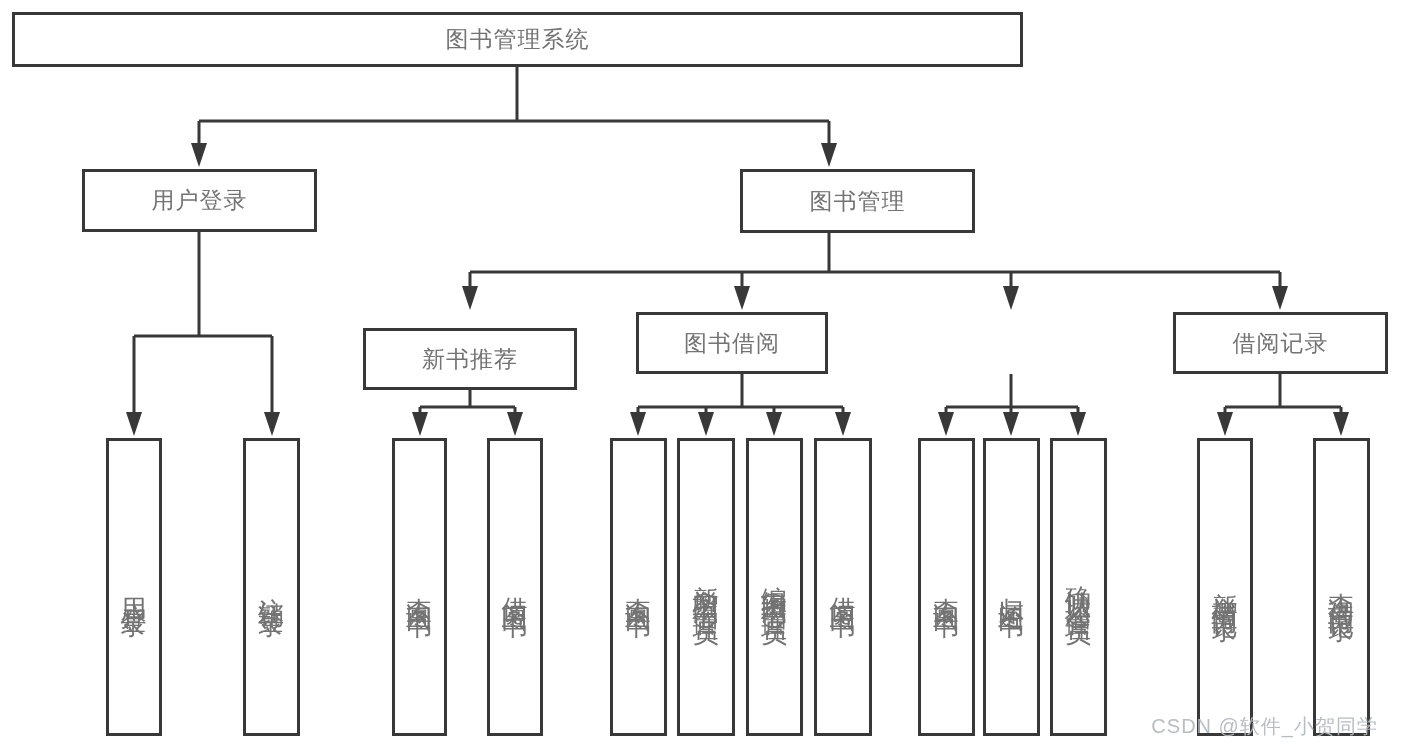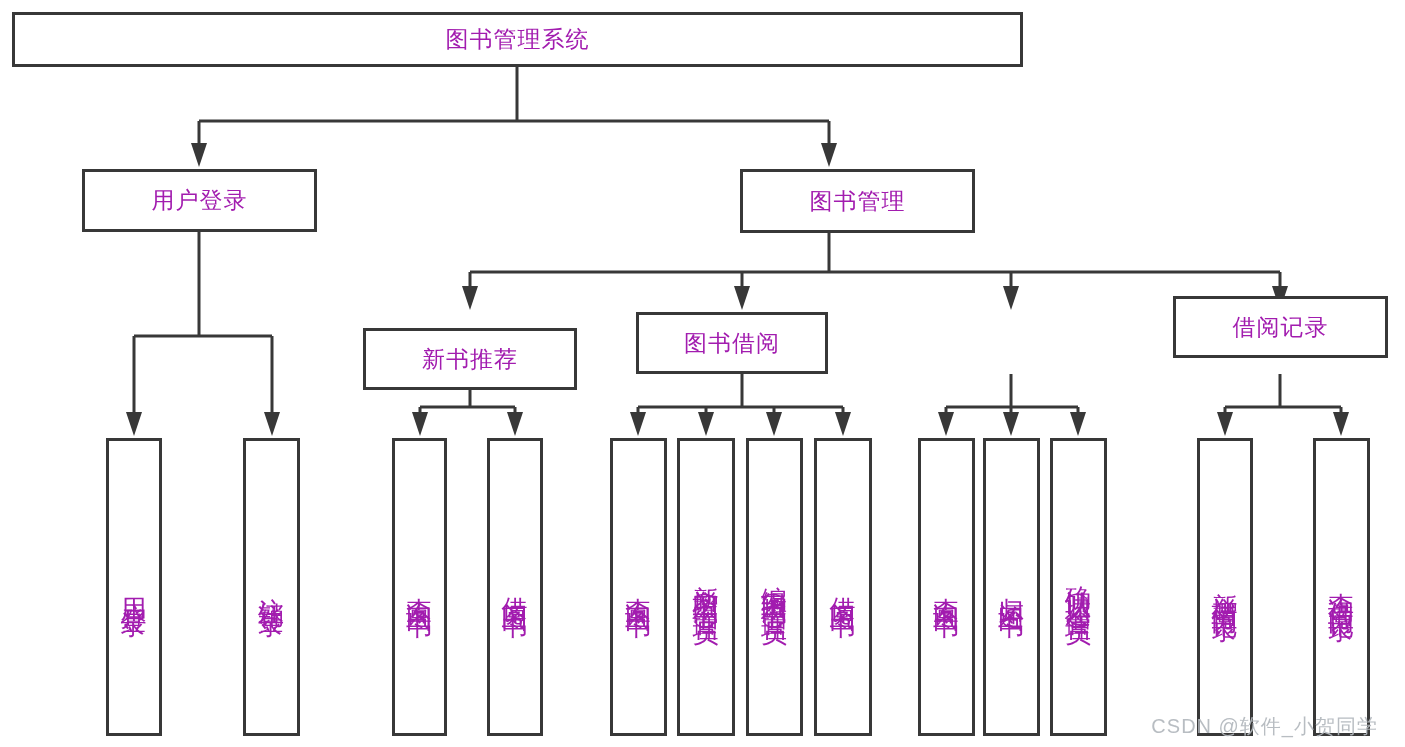--- a/index.html
+++ b/index.html
@@ -14,21 +14,21 @@
   svg.connectors {
     position: absolute;
     left: 0; top: 0;
     width: 1405px; height: 747px;
   }
   .node {
     position: absolute;
     box-sizing: border-box;
     border: 3px solid #383838;
     background: #ffffff;
-    color: #a21caf;
+    color: #737373;
     display: flex;
     align-items: center;
     justify-content: center;
     text-align: center;
   }
   .h-node { font-size: 23px; letter-spacing: 1px; }
   .v-node span {
     writing-mode: vertical-rl;
     text-orientation: mixed;
     font-size: 26px;
@@ -90,21 +90,21 @@
   <div class="node h-node" style="left:712px; top:169px; width:235px; height:64px;margin-left:28px;">
     <span>图书管理</span>
   </div>
 
   <div class="node h-node" style="left:363px; top:328px; width:214px; height:62px;">
     <span>新书推荐</span>
   </div>
   <div class="node h-node" style="left:636px; top:312px; width:192px; height:62px;">
     <span>图书借阅</span>
   </div>
-  <div class="node h-node" style="left:1173px; top:296px; width:215px; height:62px;">
+  <div class="node h-node" style="left:1173px; top:312px; width:215px; height:62px;">
     <span>借阅记录</span>
   </div>
 
   <div class="node v-node" style="left:106px; top:438px; width:56px; height:298px;">
     <span>用户登录</span>
   </div>
   <div class="node v-node" style="left:243px; top:438px; width:57px; height:298px;">
     <span>注销登录</span>
   </div>
 

